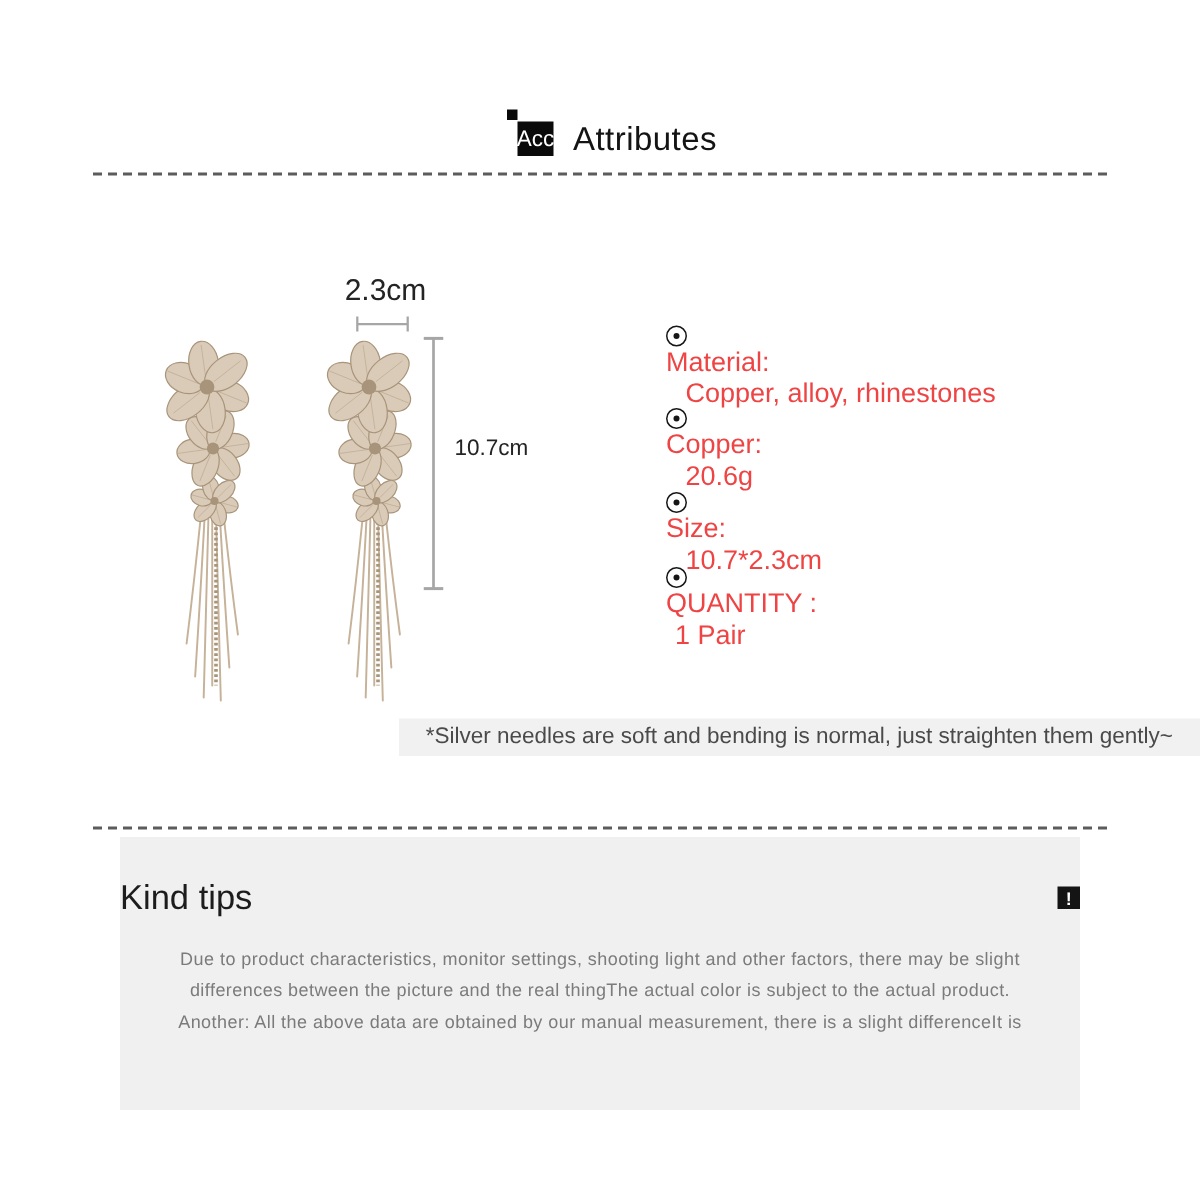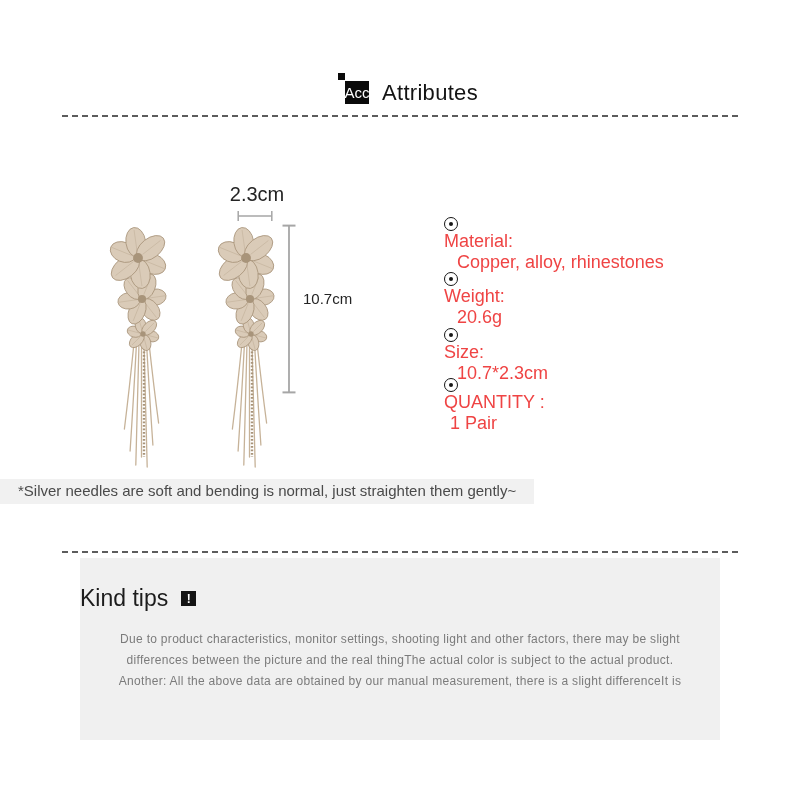--- a/index.html
+++ b/index.html
@@ -35,27 +35,27 @@
   .attr-row-2{top:328px;}
   .attr-row-3{top:378px;}
   .bullet{width:12px;height:12px;border:1.6px solid #161616;border-radius:50%;
     margin-right:13px;position:relative;flex:none;}
   .bullet::after{content:"";position:absolute;left:50%;top:50%;width:4px;height:4px;
     margin:-2px 0 0 -2px;background:#161616;border-radius:50%;}
   .attr-value{margin-left:13px;white-space:nowrap;}
   .attr-value.tight{margin-left:6px;}
 
   
-  .note-wrap{top:479px;left:0;width:800px;text-align:left;}
+  .note-wrap{top:479px;left:0;width:800px;text-align:right;}
   .note{display:inline-block;background:#f1f1f1;color:#4a4a4a;font-size:15px;
     padding:3px 18px 5px;white-space:nowrap;}
 
   
   .tips-panel{left:80px;top:558px;width:640px;height:182px;background:#f0f0f0;text-align:center;}
-  .tips-title-row{margin-top:27px;display:flex;justify-content:flex-start;align-items:center;gap:13px;}
+  .tips-title-row{margin-top:27px;display:flex;justify-content:space-between;align-items:center;gap:13px;}
   .tips-title{font-size:23px;color:#1c1c1c;}
   .excl-icon{width:15px;height:15px;background:#141414;color:#ffffff;font-size:12px;
     font-weight:bold;display:flex;align-items:center;justify-content:center;flex:none;}
   .tips-text{margin-top:17px;color:#7b7b7b;font-size:12px;line-height:21px;letter-spacing:.3px;}
   .tips-text div{white-space:nowrap;}
 </style>
 </head>
 <body>
 
 <div class="abs mini-square"></div>
@@ -173,21 +173,21 @@
     <circle cx="146" cy="36" r="4.930000000000001" fill="#a8947a"></circle>
   </svg>
 
 <div class="abs attr-row attr-row-0">
   <span class="bullet"></span>
   <span>Material:</span>
   <span class="attr-value">Copper, alloy, rhinestones</span>
 </div>
 <div class="abs attr-row attr-row-1">
   <span class="bullet"></span>
-  <span>Weight:</span>
+  <span>Copper:</span>
   <span class="attr-value">20.6g</span>
 </div>
 <div class="abs attr-row attr-row-2">
   <span class="bullet"></span>
   <span>Size:</span>
   <span class="attr-value">10.7*2.3cm</span>
 </div>
 <div class="abs attr-row attr-row-3">
   <span class="bullet"></span>
   <span>QUANTITY :</span>

